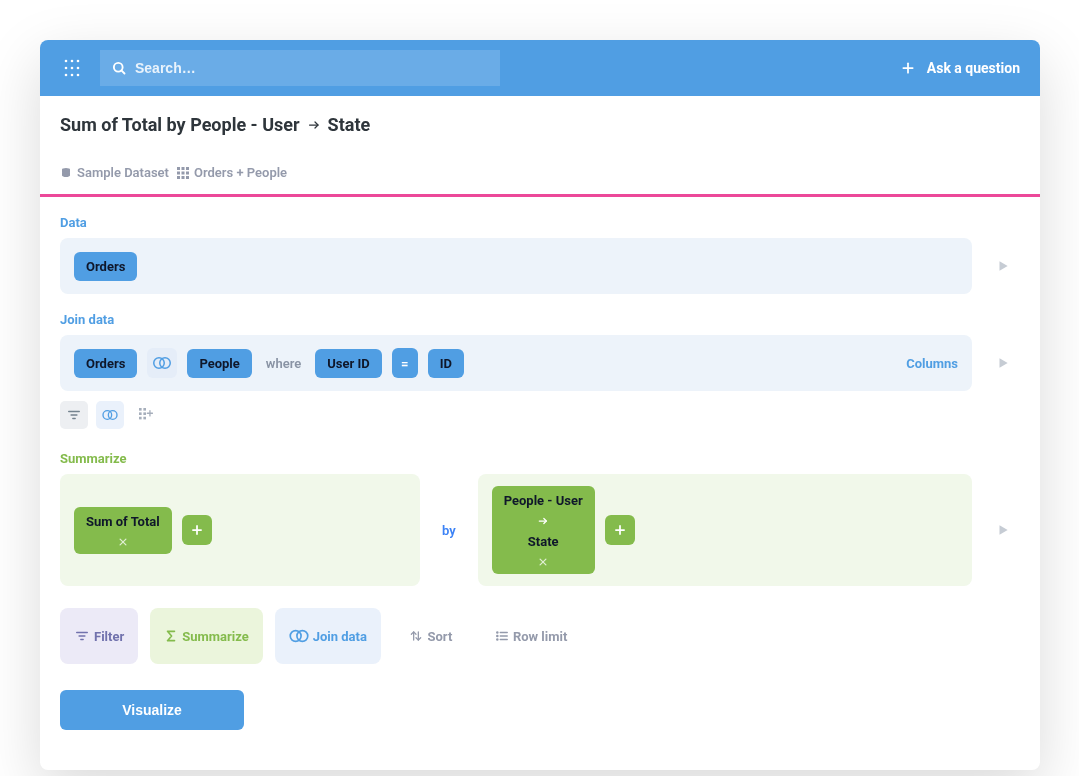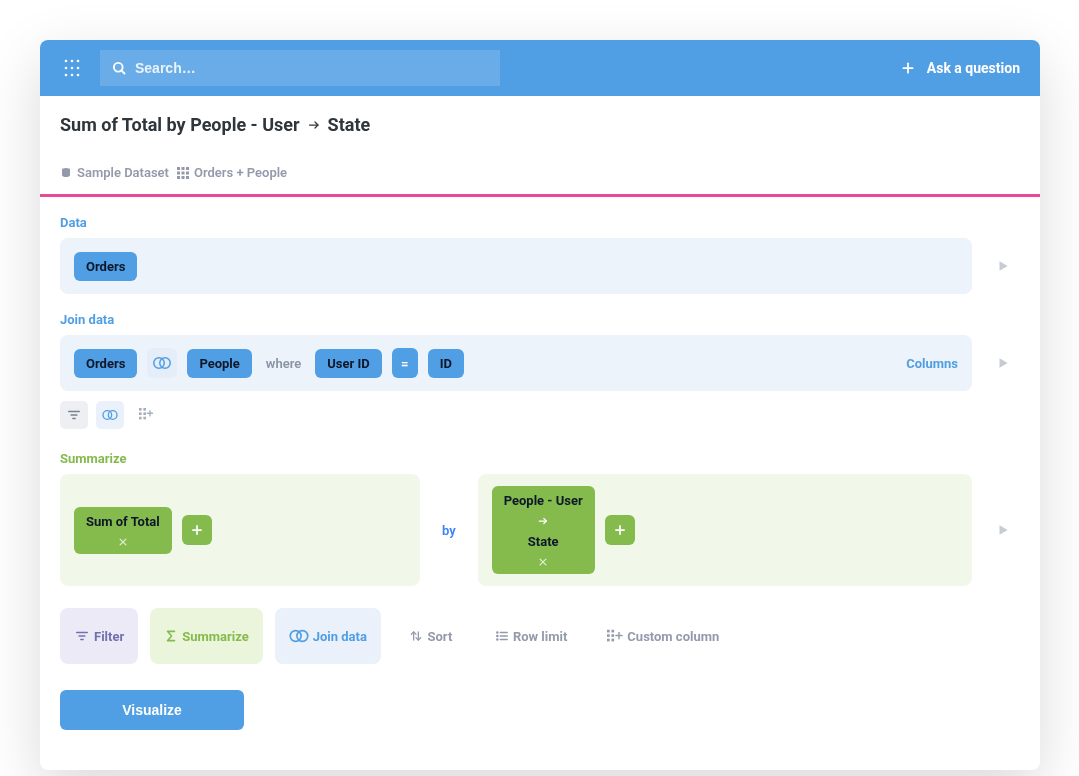--- a/index.html
+++ b/index.html
@@ -518,36 +518,19 @@
             <circle cx="4" cy="6" r="1" fill="#949aab"></circle>
               <line x1="9" y1="6" x2="21" y2="6"></line>
             <circle cx="4" cy="12" r="1" fill="#949aab"></circle>
               <line x1="9" y1="12" x2="21" y2="12"></line>
             <circle cx="4" cy="18" r="1" fill="#949aab"></circle>
               <line x1="9" y1="18" x2="21" y2="18"></line>
           </svg>
         </span>
         <span>Row limit</span>
       </div>
-      <div class="action-card ghost">
-        <span class="ic">
-          <svg width="16" height="14" viewBox="0 0 18 14" fill="#949aab">
-            <rect x="0" y="0" width="3" height="3"></rect>
-              <rect x="5" y="0" width="3" height="3"></rect>
-            <rect x="0" y="5" width="3" height="3"></rect>
-              <rect x="5" y="5" width="3" height="3"></rect>
-            <rect x="0" y="10" width="3" height="3"></rect>
-              <rect x="5" y="10" width="3" height="3"></rect>
-            <g stroke="#949aab" stroke-width="1.6" stroke-linecap="round">
-              <line x1="13.5" y1="3" x2="13.5" y2="10"></line>
-              <line x1="10" y1="6.5" x2="17" y2="6.5"></line>
-            </g>
-          </svg>
-        </span>
-        <span>Custom column</span>
-      </div>
     </div>
 
     
     <button class="visualize-btn">Visualize</button>
 
   </div>
 </div>
 
 </body></html>

